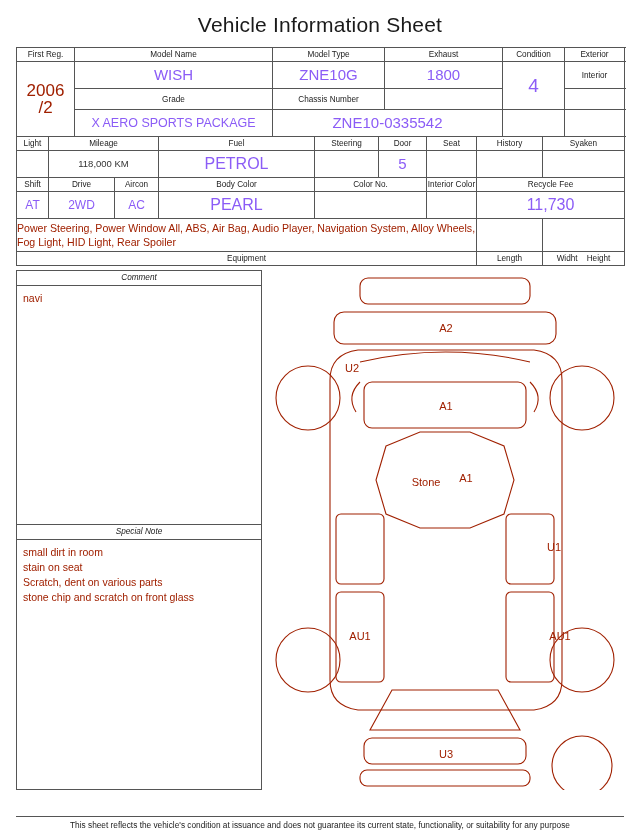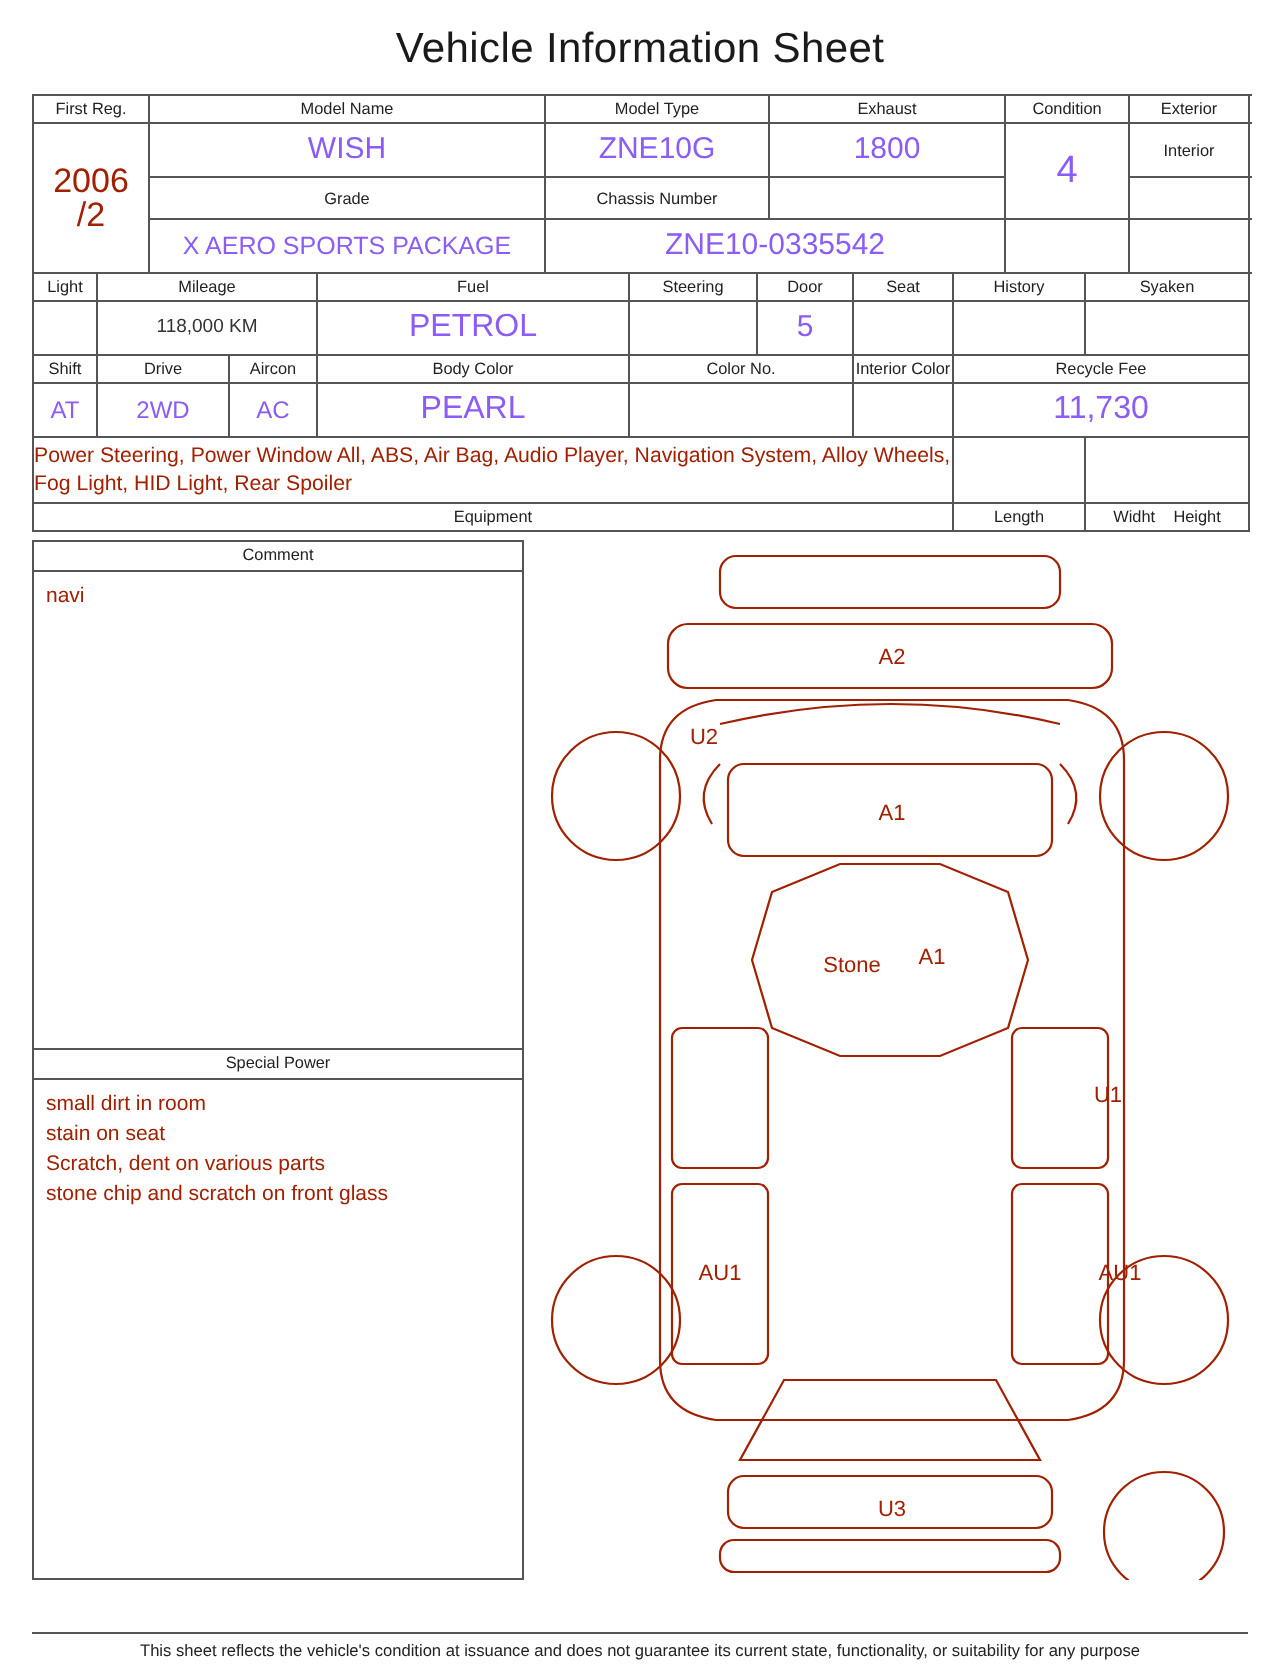--- a/index.html
+++ b/index.html
@@ -32,20 +32,21 @@
   .equiphdr{font-size:8.2px;text-align:center;color:#222;height:13px;line-height:13px;}
   
   .lower{position:relative;width:608px;height:520px;margin-top:4px;}
   .leftbox{
     position:absolute;left:0;top:0;width:246px;height:520px;
     border:1px solid #555;box-sizing:border-box;
   }
   .lb-hdr{
     font-size:8.2px;text-align:center;color:#222;height:14px;line-height:14px;
     border-bottom:1px solid #555;
+    font-style:italic;
   }
   .lb-body{font-size:10.5px;color:#a02000;padding:5px 6px;line-height:15px;}
   .note-sec{position:absolute;left:0;right:0;top:253px;border-top:1px solid #555;}
   .diagram{position:absolute;left:252px;top:0;width:356px;height:520px;}
   .footer{
     position:absolute;left:16px;top:816px;width:608px;
     border-top:1px solid #555;padding-top:3px;
     font-size:8.3px;color:#222;text-align:center;
   }
   svg{display:block;}
@@ -176,21 +177,21 @@
     </tbody>
       </table>
 
     <div class="lower">
 
       <div class="leftbox">
         <div class="lb-hdr">Comment</div>
         <div class="lb-body">navi</div>
 
         <div class="note-sec">
-          <div class="lb-hdr">Special Power</div>
+          <div class="lb-hdr">Special Note</div>
           <div class="lb-body">
             <div>small dirt in room</div>
             <div>stain on seat</div>
             <div>Scratch, dent on various parts</div>
             <div>stone chip and scratch on front glass</div>
           </div>
         </div>
       </div>
 
       <div class="diagram">

